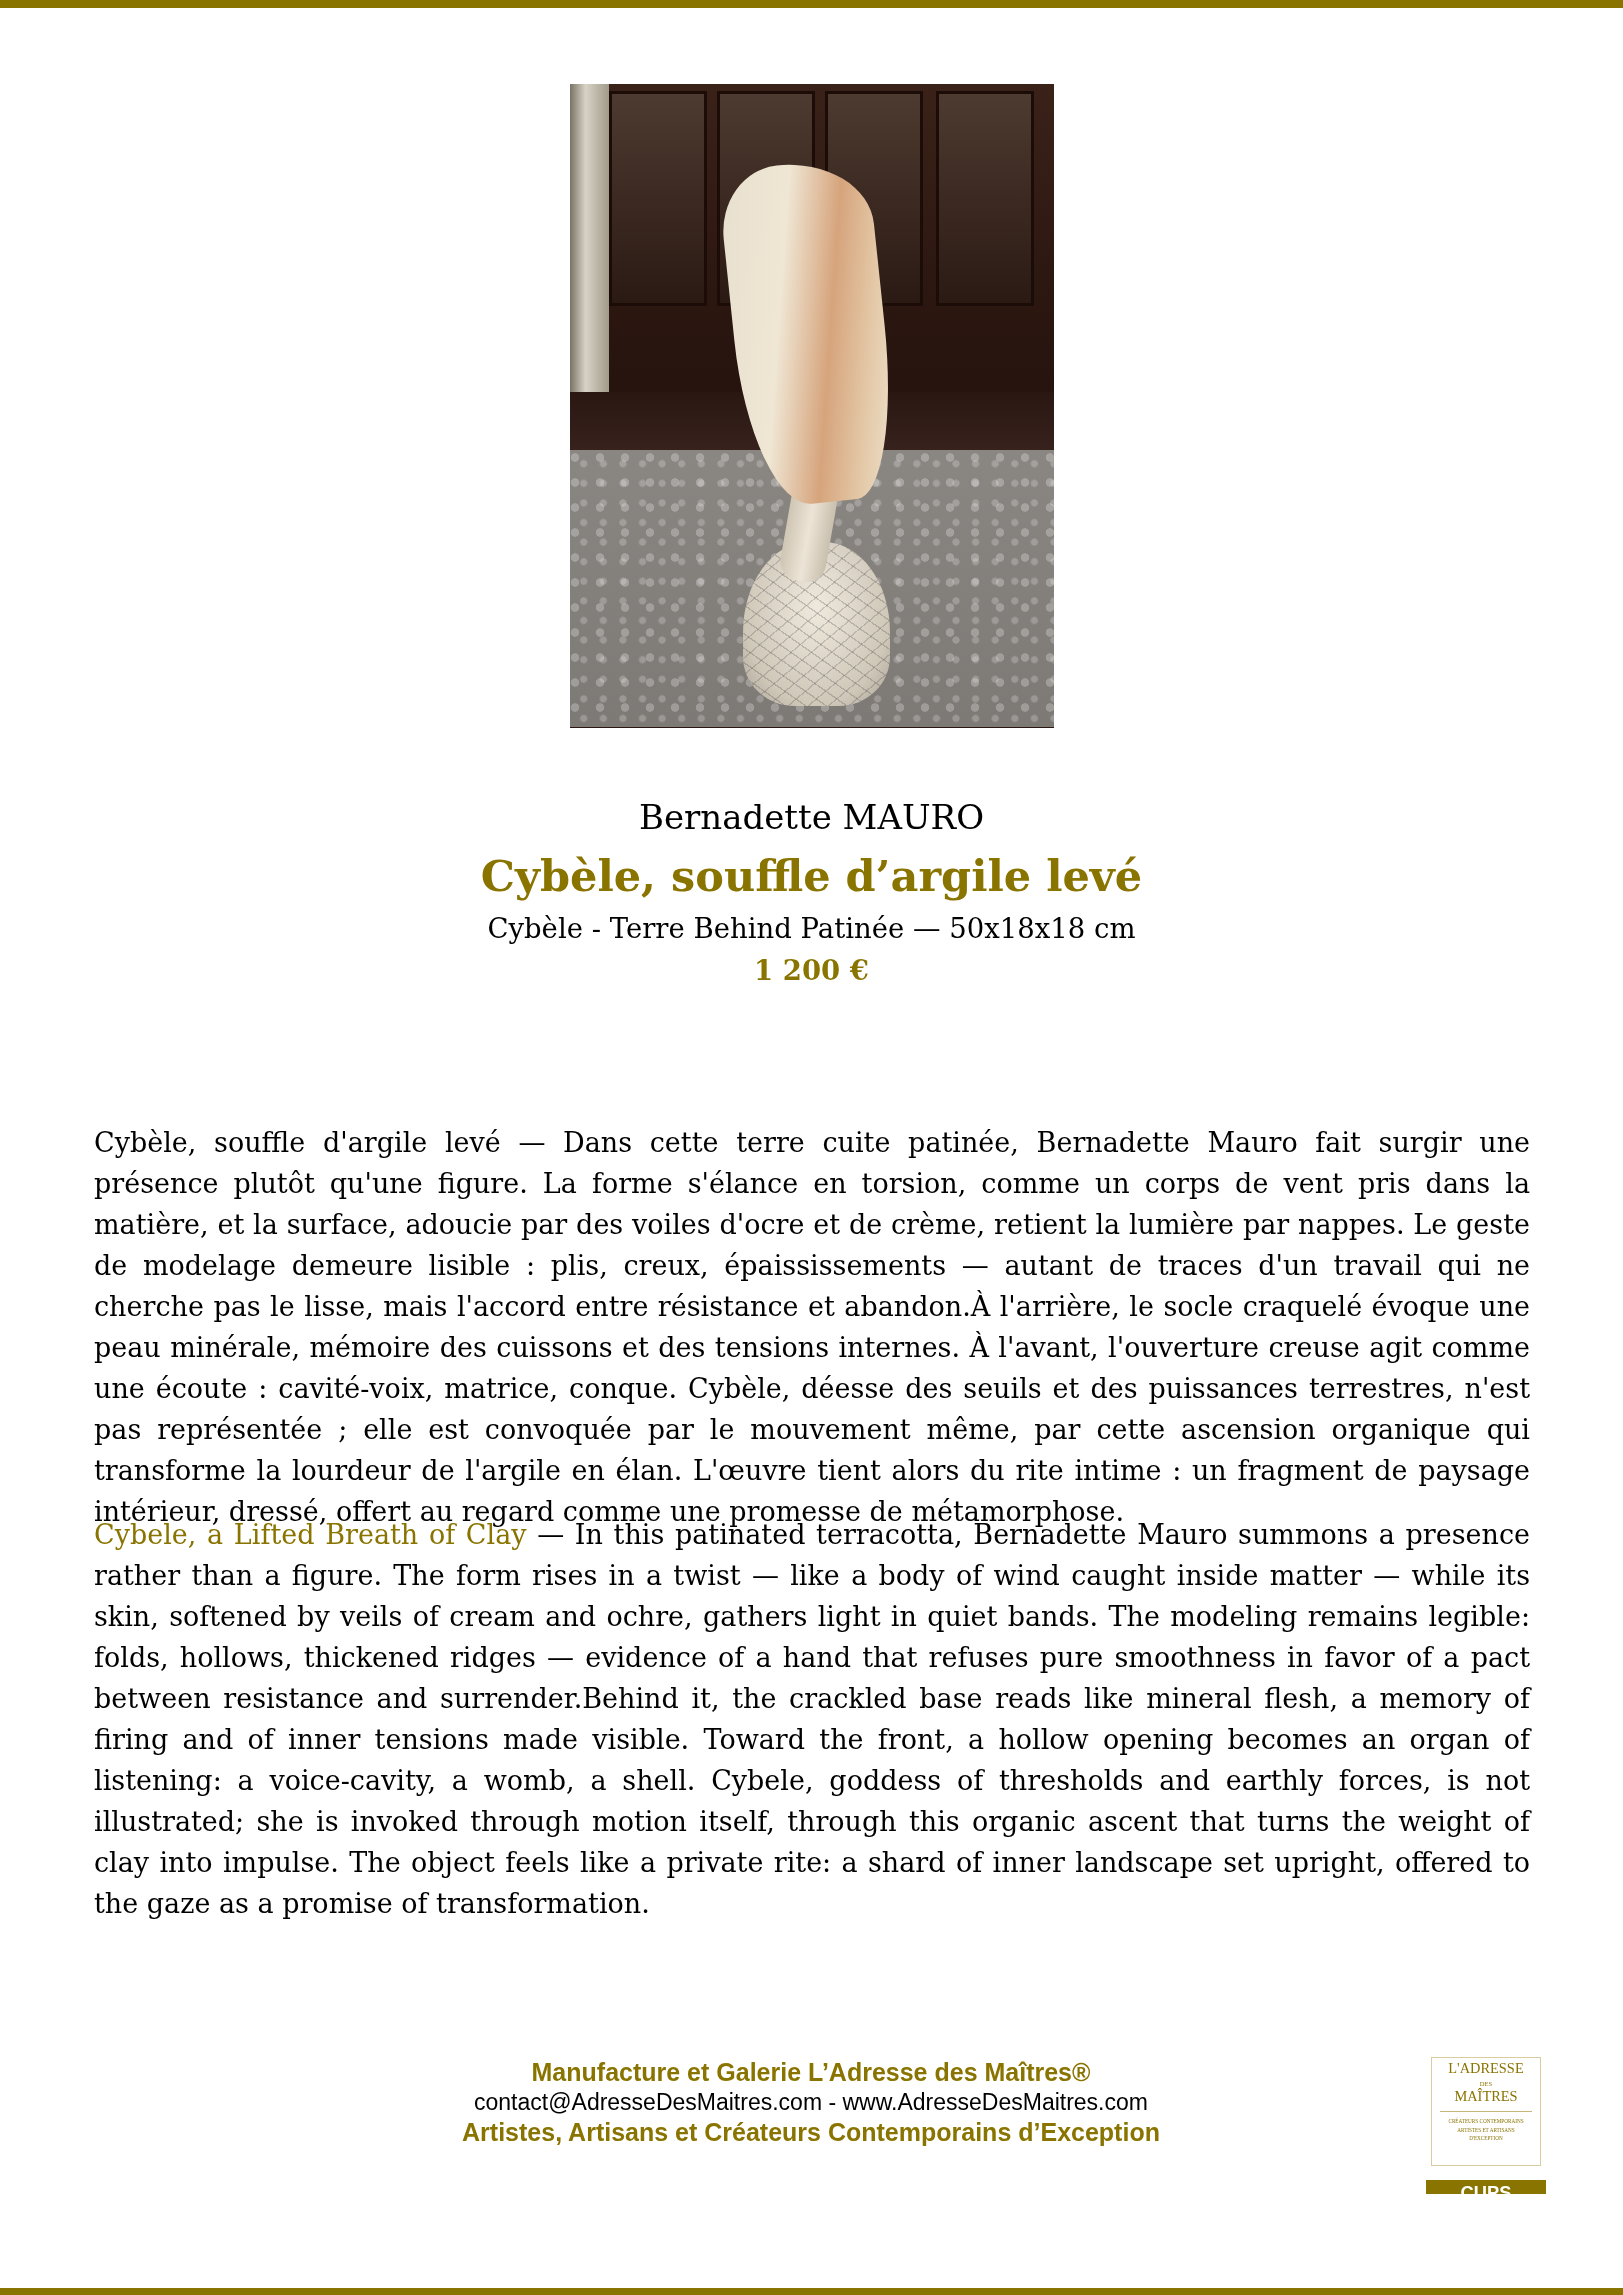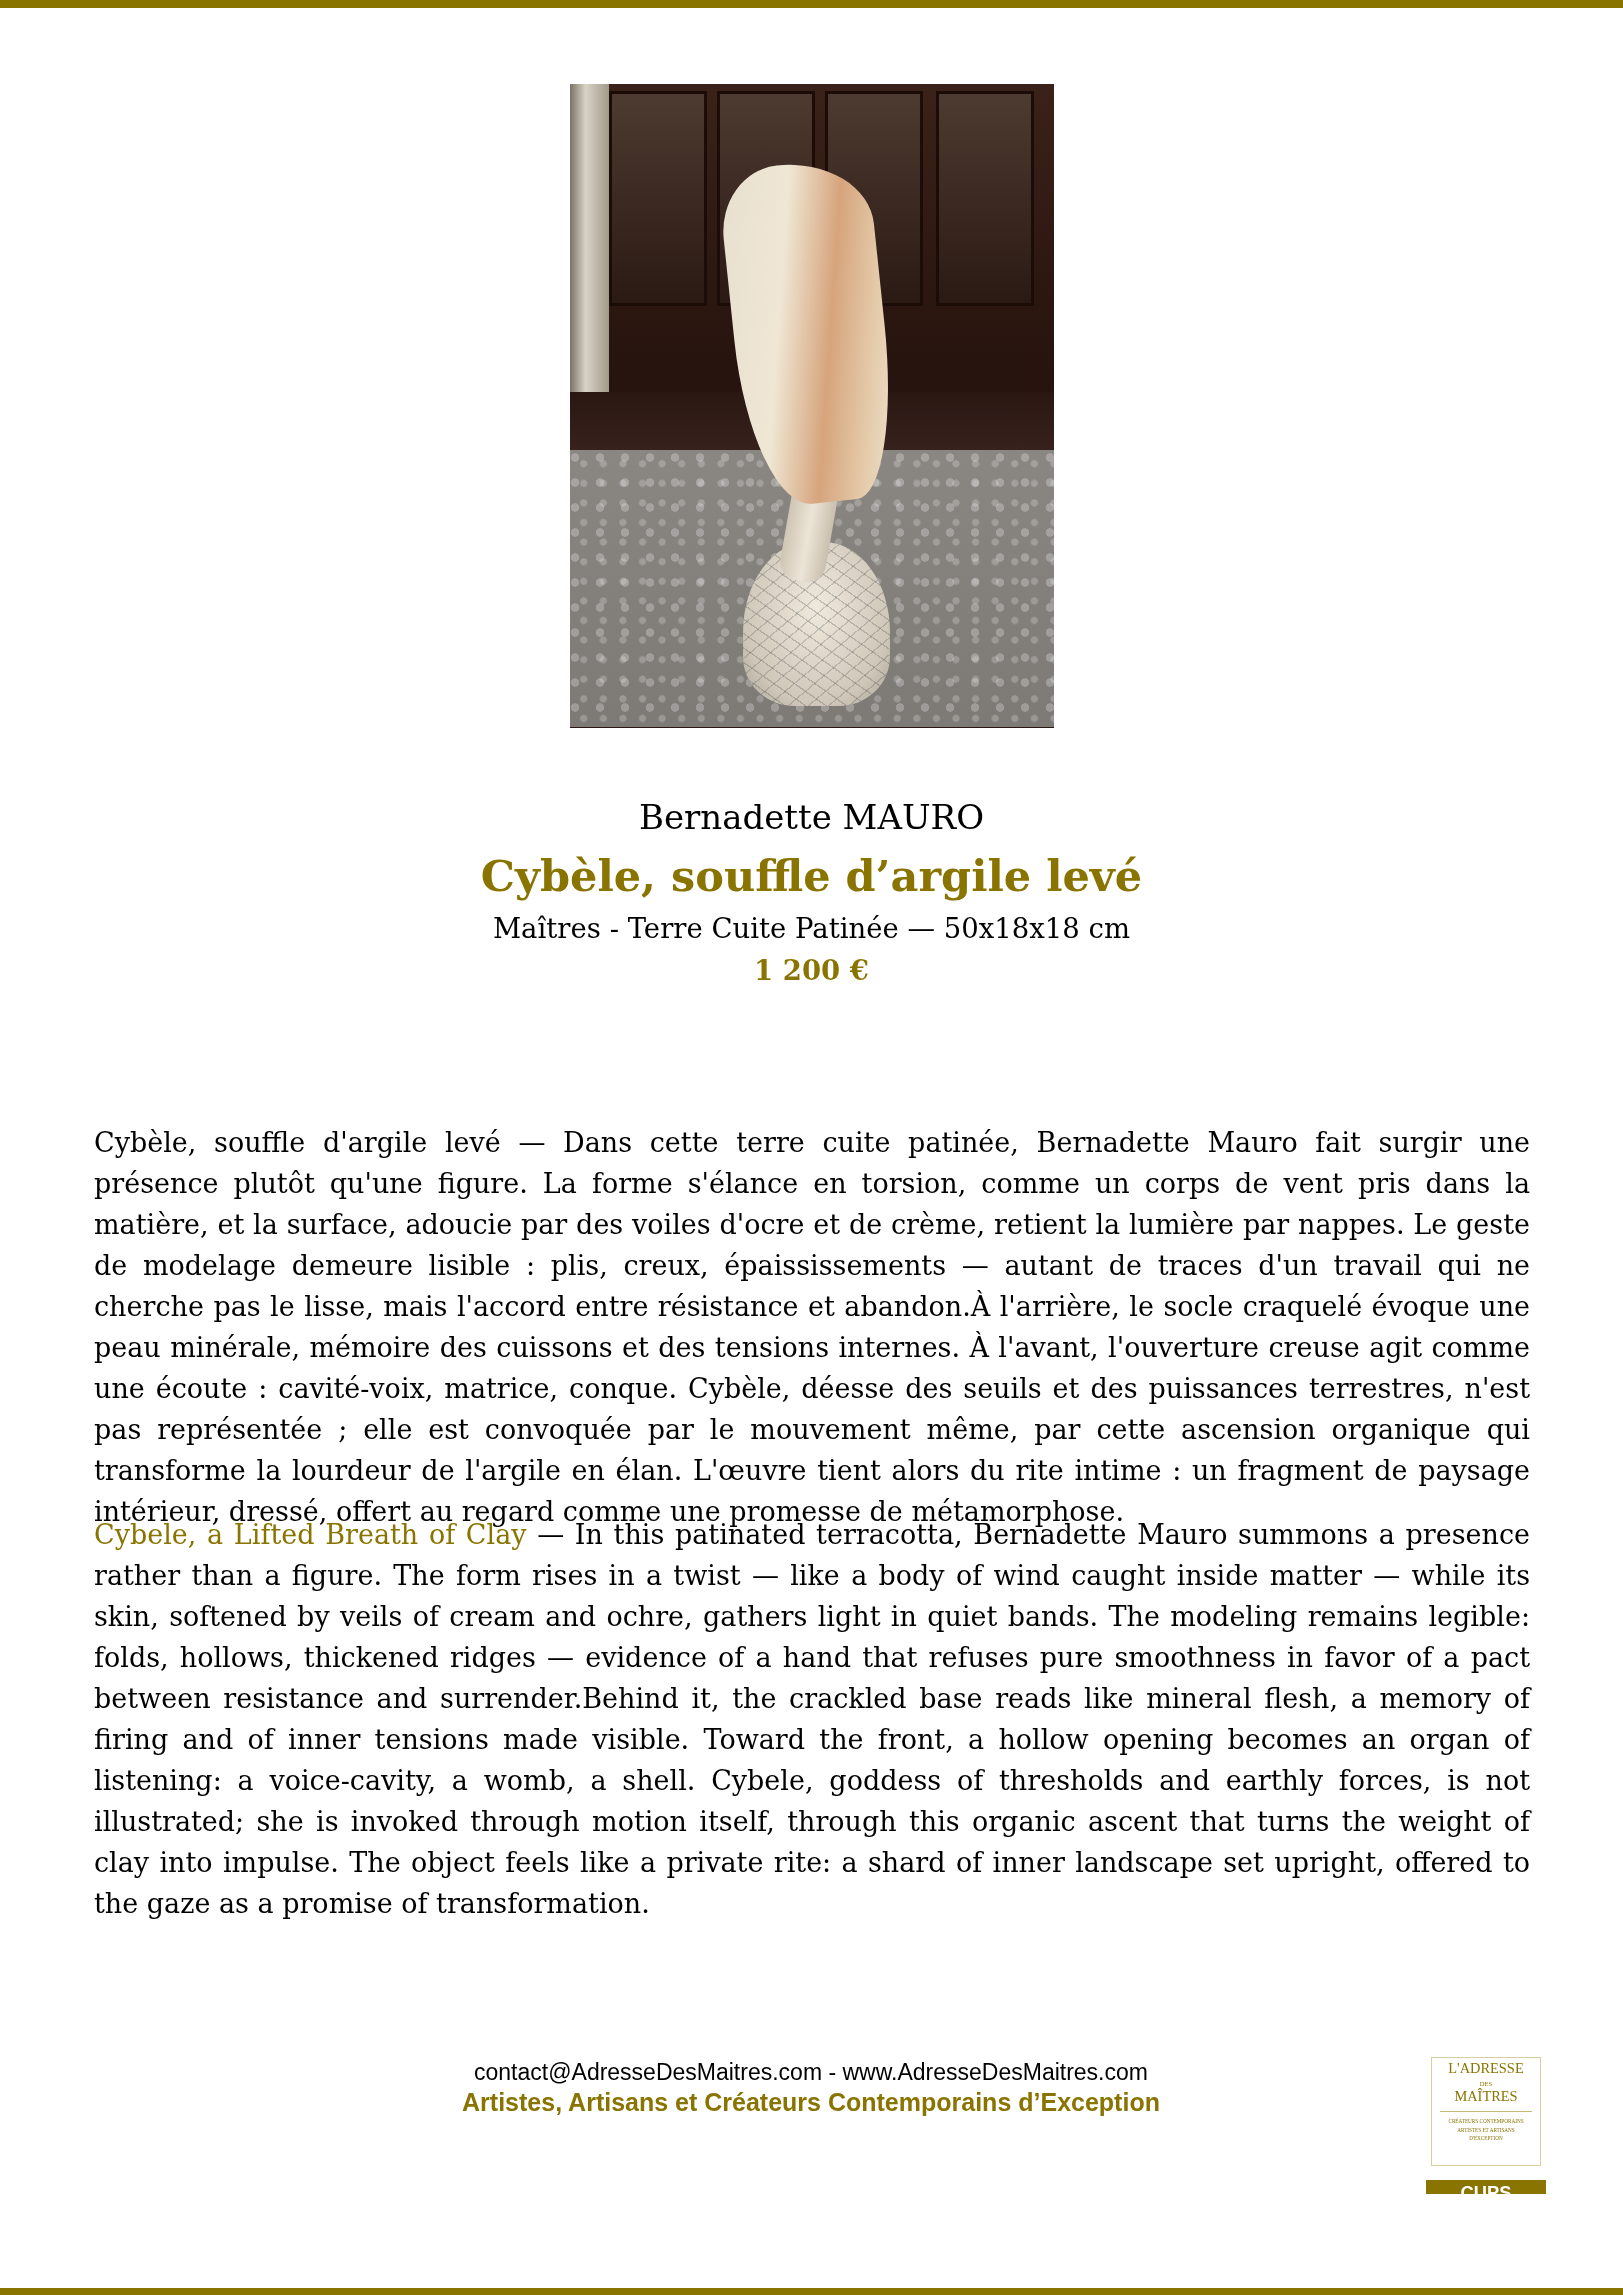--- a/index.html
+++ b/index.html
@@ -80,28 +80,29 @@
   <div class="pane" style="left:366px"></div>
   <div class="table"></div>
   <div class="lace"></div>
   <div class="sculpt-base"></div>
   <div class="sculpt-neck"></div>
   <div class="sculpt-top"></div>
 </div>
 
 <div class="hdr artist">Bernadette MAURO</div>
 <div class="hdr title">Cybèle, souffle d’argile levé</div>
-<div class="hdr spec">Maîtres - Terre Cuite Patinée — 50x18x18 cm</div>
+<div class="hdr spec">Cybèle - Terre Behind Patinée — 50x18x18 cm</div>
 <div class="hdr price">1 200 €</div>
 
 <p class="body-text p-fr" style="margin:0">Cybèle, souffle d'argile levé — Dans cette terre cuite patinée, Bernadette Mauro fait surgir une présence plutôt qu'une figure. La forme s'élance en torsion, comme un corps de vent pris dans la matière, et la surface, adoucie par des voiles d'ocre et de crème, retient la lumière par nappes. Le geste de modelage demeure lisible : plis, creux, épaississements — autant de traces d'un travail qui ne cherche pas le lisse, mais l'accord entre résistance et abandon.À l'arrière, le socle craquelé évoque une peau minérale, mémoire des cuissons et des tensions internes. À l'avant, l'ouverture creuse agit comme une écoute : cavité-voix, matrice, conque. Cybèle, déesse des seuils et des puissances terrestres, n'est pas représentée ; elle est convoquée par le mouvement même, par cette ascension organique qui transforme la lourdeur de l'argile en élan. L'œuvre tient alors du rite intime : un fragment de paysage intérieur, dressé, offert au regard comme une promesse de métamorphose.</p>
 
 <p class="body-text p-en" style="margin:0"><span class="lead-gold">Cybele, a Lifted Breath of Clay</span><span> — In this patinated terracotta, Bernadette Mauro summons a presence rather than a figure. The form rises in a twist — like a body of wind caught inside matter — while its skin, softened by veils of cream and ochre, gathers light in quiet bands. The modeling remains legible: folds, hollows, thickened ridges — evidence of a hand that refuses pure smoothness in favor of a pact between resistance and surrender.Behind it, the crackled base reads like mineral flesh, a memory of firing and of inner tensions made visible. Toward the front, a hollow opening becomes an organ of listening: a voice-cavity, a womb, a shell. Cybele, goddess of thresholds and earthly forces, is not illustrated; she is invoked through motion itself, through this organic ascent that turns the weight of clay into impulse. The object feels like a private rite: a shard of inner landscape set upright, offered to the gaze as a promise of transformation.</span></p>
 
 <div class="footer">
+  <div class="f-gold">Manufacture et Galerie L’Adresse des Maîtres®</div>
   <div class="f-black">contact@AdresseDesMaitres.com - www.AdresseDesMaitres.com</div>
   <div class="f-gold">Artistes, Artisans et Créateurs Contemporains d’Exception</div>
 </div>
 
 <div class="logo">
   <div class="l1">L'ADRESSE</div>
   <div class="l2">DES</div>
   <div class="l3">MAÎTRES</div>
   <div class="rule"></div>
   <div class="l4">CRÉATEURS CONTEMPORAINS</div>

